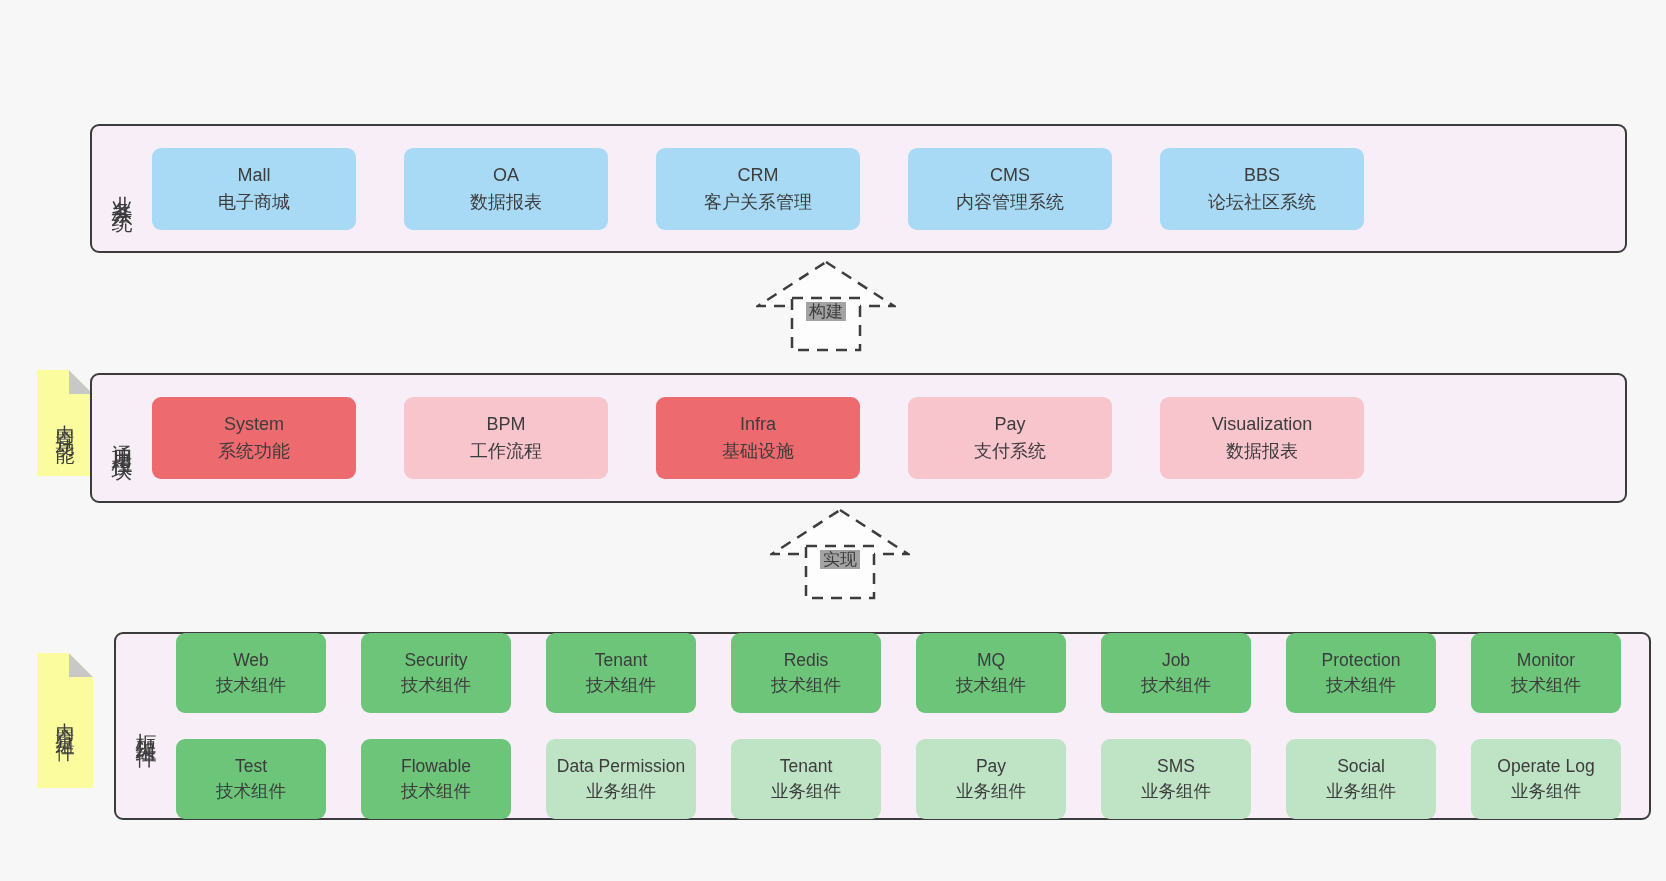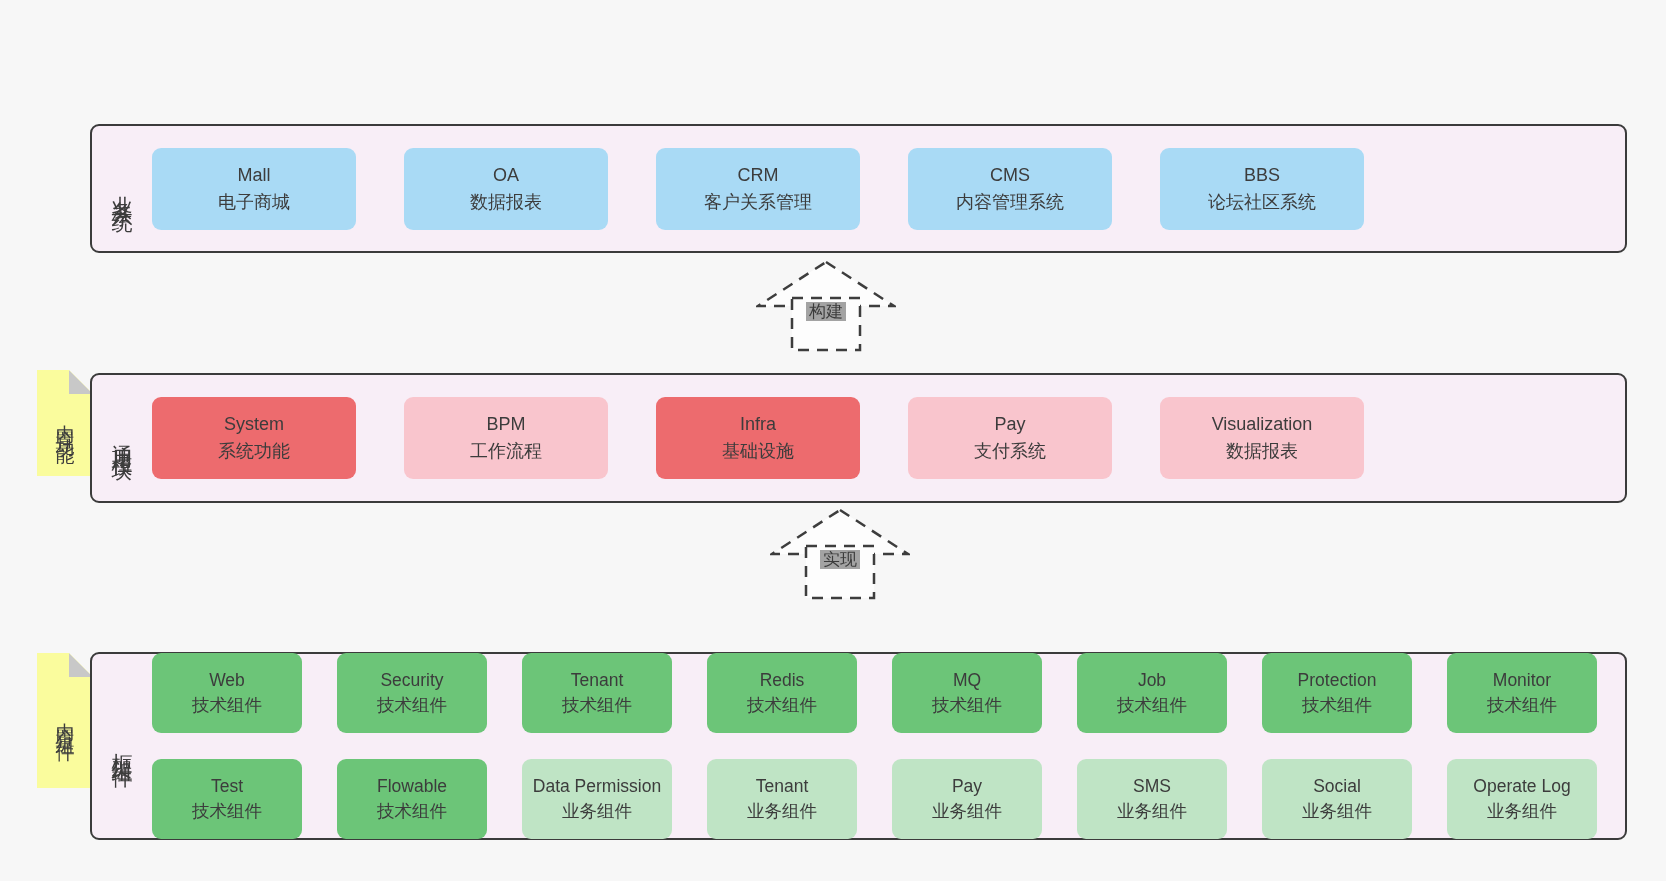--- a/index.html
+++ b/index.html
@@ -34,21 +34,21 @@
   
   .section {
     position:absolute; left:90px; width:1537px;
     background:#f8eef7;
     border:2px solid #3b3b3b; border-radius:9px;
     box-sizing:border-box;
     display:flex;
   }
   #sec-business  { top:124px; height:129px; }
   #sec-modules   { top:373px; height:130px; }
-  #sec-framework { top:652px; height:188px; }
+  #sec-framework { top:632px; height:188px;margin-left:24px; }
 
   .vlabel-zone { width:60px; display:flex; align-items:center; justify-content:center; flex:0 0 60px; }
   .vlabel {
     writing-mode:vertical-rl; text-orientation:upright;
     font-size:21px; letter-spacing:5px; color:#3c3c3c;
   }
 
   .boxes {
     flex:1; display:flex; align-items:center; gap:48px; padding-right:14px;
   }

